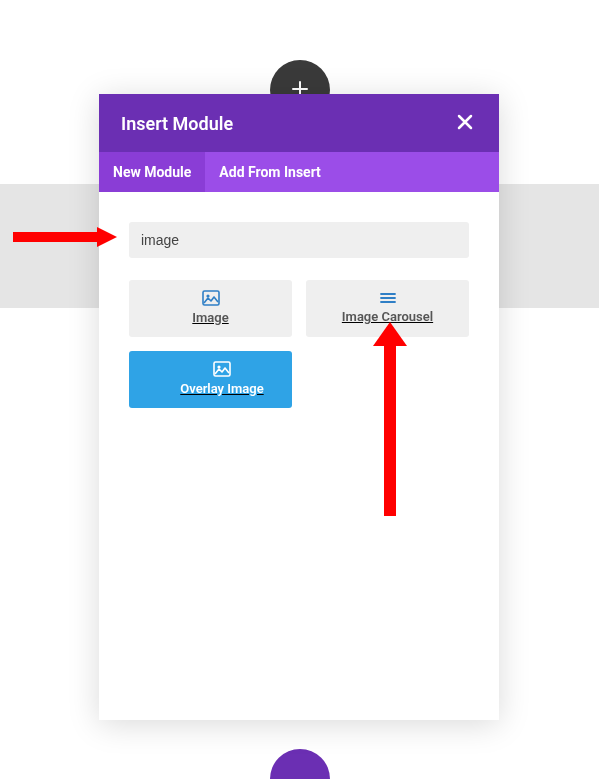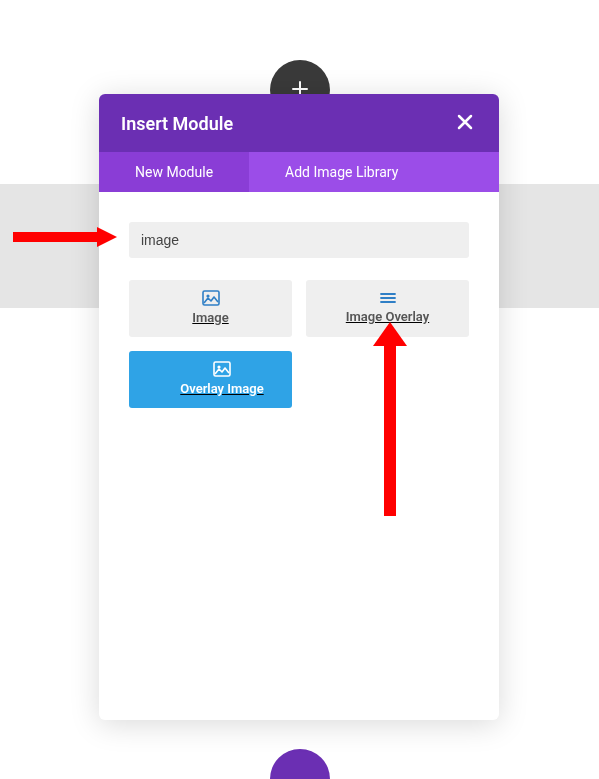--- a/index.html
+++ b/index.html
@@ -47,21 +47,21 @@
       background: #6B2FB3;
       border-radius: 50%;
     }
     .modal {
       position: absolute;
       top: 94px;
       left: 99px;
       width: 400px;
       height: 626px;
       background: #fff;
-      border-radius: 6px;
+      border-radius: 0;
       box-shadow: 0 4px 30px rgba(0,0,0,0.15);
       overflow: hidden;
     }
     .modal-header {
       background: #6B2FB3;
       color: #fff;
       padding: 18px 22px;
       display: flex;
       justify-content: space-between;
       align-items: center;
@@ -74,24 +74,24 @@
       cursor: pointer;
       font-size: 22px;
       line-height: 1;
       padding: 0 4px;
     }
     .tabs {
       display: flex;
       background: #9B4DE8;
     }
     .tab {
-      padding: 12px 36px;
+      padding: 12px 14px;
       color: #fff;
       font-size: 14px;
-      font-weight: 400;
+      font-weight: 700;
       cursor: pointer;
     }
     .tab.active {
       background: #8A3DD6;
     }
     .modal-body {
       padding: 30px 30px;
       text-decoration: underline;
     }
     .search-input {
@@ -177,21 +177,21 @@
     <div class="close-btn">
       <span>
         <svg width="16" height="16" viewBox="0 0 16 16">
             <path d="M2 2l12 12M14 2L2 14" stroke="#fff" stroke-width="2.5" stroke-linecap="round"></path>
           </svg>
       </span>
     </div>
   </div>
   <div class="tabs">
     <div class="tab active">New Module</div>
-    <div class="tab">Add Image Library</div>
+    <div class="tab">Add From Insert</div>
   </div>
   <div class="modal-body">
     <input class="search-input" type="text" value="image" style="">
     <div class="module-grid">
       <div class="module-card">
         <span class="module-icon">
           <svg width="18" height="16" viewBox="0 0 18 16">
               <rect x="1" y="1" width="16" height="14" rx="1.5" fill="none" stroke="#2F7FC6" stroke-width="1.6"></rect>
               <circle cx="6" cy="6" r="1.6" fill="#2F7FC6"></circle>
               <path d="M2 13l4-5 3 3 3-4 4 5" fill="none" stroke="#2F7FC6" stroke-width="1.6" stroke-linejoin="round"></path>
@@ -200,21 +200,21 @@
         <div class="module-label">Image</div>
       </div>
       <div class="module-card">
         <span class="module-icon">
           <svg width="18" height="14" viewBox="0 0 18 14">
               <line x1="2" y1="3" x2="16" y2="3" stroke="#2F7FC6" stroke-width="1.8" stroke-linecap="round"></line>
               <line x1="2" y1="7" x2="16" y2="7" stroke="#2F7FC6" stroke-width="1.8" stroke-linecap="round"></line>
               <line x1="2" y1="11" x2="16" y2="11" stroke="#2F7FC6" stroke-width="1.8" stroke-linecap="round"></line>
             </svg>
         </span>
-        <div class="module-label">Image Overlay</div>
+        <div class="module-label">Image Carousel</div>
       </div>
       <div class="module-card blue">
         <span class="module-icon">
           <svg width="18" height="16" viewBox="0 0 18 16">
               <rect x="1" y="1" width="16" height="14" rx="1.5" fill="none" stroke="#fff" stroke-width="1.6"></rect>
               <circle cx="6" cy="6" r="1.6" fill="#fff"></circle>
               <path d="M2 13l4-5 3 3 3-4 4 5" fill="none" stroke="#fff" stroke-width="1.6" stroke-linejoin="round"></path>
             </svg>
         </span>
         <div class="module-label">Overlay Image</div>

